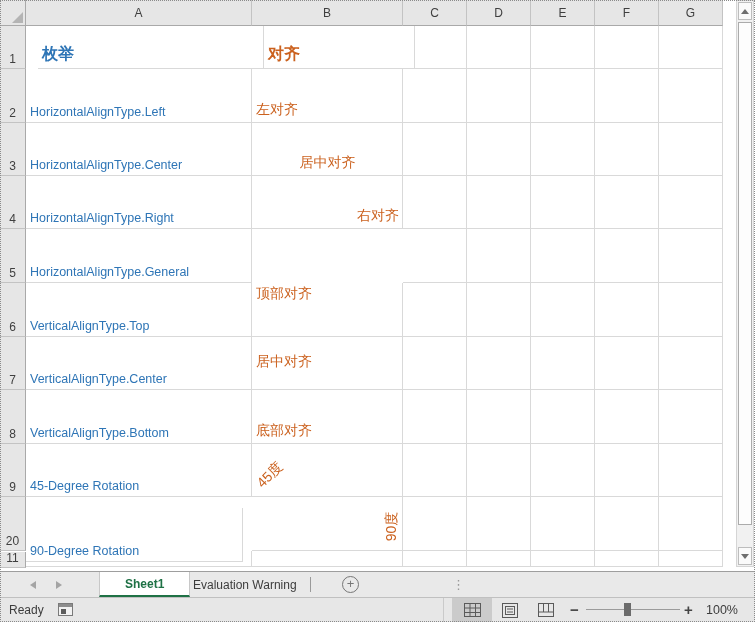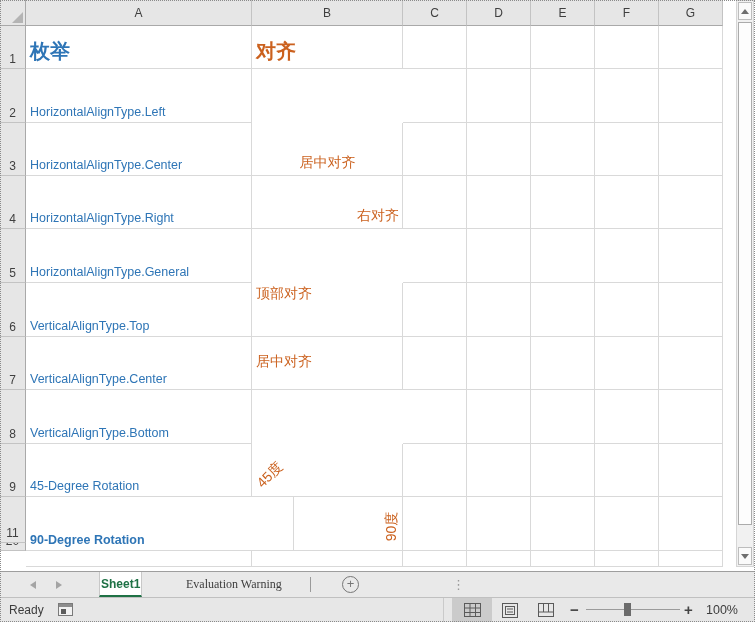--- a/index.html
+++ b/index.html
@@ -18,21 +18,21 @@
     align-items:center;justify-content:center;font-size:12px;color:#3f3f3f;}
   .row-header{position:absolute;left:0;width:26px;box-sizing:border-box;background:#e6e6e6;
     border-bottom:1px solid #c3c3c3;border-right:1px solid #a9a9a9;display:flex;
     align-items:flex-end;justify-content:center;padding-bottom:2px;font-size:12px;color:#3f3f3f;}
   .cell{position:absolute;box-sizing:border-box;border-right:1px solid #d9d9d9;
     border-bottom:1px solid #d9d9d9;display:flex;align-items:flex-end;justify-content:flex-start;
     padding:1px 3px 3px 4px;font-size:12.5px;white-space:nowrap;color:#000;}
   .cell.cjk{font-size:14px;}
   .cell.blue{color:var(--accent-blue,#2E75B6);}
   .cell.orange{color:var(--accent-orange,#CB611E);}
-  .cell.bold{font-weight:bold;font-size:20px;}
+  .cell.bold{font-weight:bold;font-size:16px;margin-left:12px;}
   .cell.h-center{justify-content:center;}
   .cell.h-right{justify-content:flex-end;}
   .cell.v-top{align-items:flex-start;padding-top:2px;}
   .cell.v-middle{align-items:center;}
   .rot-span{position:absolute;white-space:nowrap;font-size:14px;color:var(--accent-orange,#CB611E);}
   .rot45{left:14px;bottom:4px;transform:rotate(-45deg);transform-origin:0 100%;}
   .rot90{left:122px;top:22px;width:34px;height:15px;line-height:15px;text-align:center;transform:rotate(-90deg);}
 
   
   .vscroll{position:absolute;left:736px;top:0;width:18px;height:567px;background:#f1f1f1;
@@ -46,24 +46,24 @@
   .tri-up{width:0;height:0;border-left:4px solid transparent;border-right:4px solid transparent;border-bottom:5px solid #6e6e6e;}
   .tri-down{width:0;height:0;border-left:4px solid transparent;border-right:4px solid transparent;border-top:5px solid #6e6e6e;}
 
   
   .tabbar{position:absolute;left:0;top:571px;width:755px;height:26px;background:#e9e9e9;
     border-top:1px solid #9e9e9e;box-sizing:border-box;}
   .tabnav{position:absolute;top:9px;width:0;height:0;}
   .tabnav.left{left:30px;border-top:4px solid transparent;border-bottom:4px solid transparent;border-right:6px solid #a4a4a4;}
   .tabnav.right{left:56px;border-top:4px solid transparent;border-bottom:4px solid transparent;border-left:6px solid #a4a4a4;}
   .sheet-tab{position:absolute;top:0;height:25px;display:flex;align-items:center;justify-content:center;
-    font-size:12px;color:#3d3d3d;padding:0 1px;box-sizing:border-box;}
+    font-size:12px;color:#3d3d3d;padding:0 25px;box-sizing:border-box;}
   .sheet-tab.active{left:99px;background:#fff;border-left:1px solid #c8c8c8;border-right:1px solid #c8c8c8;
     border-bottom:2px solid var(--tab-green,#1E7145);color:var(--tab-green,#1E7145);font-weight:bold;}
-  .sheet-tab.inactive{left:185px;font-family:Liberation Serif, serif;}
+  .sheet-tab.inactive{left:168px;}
   .tab-sep{position:absolute;left:310px;top:5px;width:1px;height:15px;background:#9a9a9a;}
   .add-sheet{position:absolute;left:342px;top:4px;width:17px;height:17px;border:1px solid #767676;
     border-radius:50%;box-sizing:border-box;color:#767676;font-size:13px;line-height:14px;text-align:center;}
   .dots-handle{position:absolute;left:452px;top:3px;color:#9a9a9a;font-size:13px;line-height:19px;}
 
   
   .statusbar{position:absolute;left:0;top:597px;width:755px;height:25px;background:#e7e7e7;
     border-top:1px solid #c0c0c0;box-sizing:border-box;font-size:12px;color:#3c3c3c;}
   .ready{position:absolute;left:9px;top:5px;}
   .macro-icon{position:absolute;left:58px;top:5px;width:15px;height:13px;border:1px solid #7a7a7a;
@@ -108,29 +108,30 @@
       <div class="row-header" style="top: 26px; height: 43px;">1</div>
       <div class="row-header" style="top: 69px; height: 54px;">2</div>
       <div class="row-header" style="top: 123px; height: 53px;">3</div>
       <div class="row-header" style="top: 176px; height: 53px;">4</div>
       <div class="row-header" style="top: 229px; height: 54px;">5</div>
       <div class="row-header" style="top: 283px; height: 54px;">6</div>
       <div class="row-header" style="top: 337px; height: 53px;">7</div>
       <div class="row-header" style="top: 390px; height: 54px;">8</div>
       <div class="row-header" style="top: 444px; height: 53px;">9</div>
       <div class="row-header" style="top: 497px; height: 54px;">20</div>
-      <div class="row-header" style="top: 527px; height: 16px;">11</div>
+      <div class="row-header" style="top: 552px; height: 16px;">11</div>
       <div class="cell blue bold cjk" style="left: 26px; top: 26px; width: 226px; height: 43px;">枚举</div>
       <div class="cell orange bold cjk" style="left: 252px; top: 26px; width: 151px; height: 43px;">对齐</div>
       <div class="cell" style="left: 403px; top: 26px; width: 64px; height: 43px;"></div>
       <div class="cell" style="left: 467px; top: 26px; width: 64px; height: 43px;"></div>
       <div class="cell" style="left: 531px; top: 26px; width: 64px; height: 43px;"></div>
       <div class="cell" style="left: 595px; top: 26px; width: 64px; height: 43px;"></div>
       <div class="cell" style="left: 659px; top: 26px; width: 64px; height: 43px;"></div>
       <div class="cell blue" style="left: 26px; top: 69px; width: 226px; height: 54px;">HorizontalAlignType.Left</div>
+      <div class="cell orange cjk" style="left: 252px; top: 69px; width: 151px; height: 54px;">左对齐</div>
       <div class="cell" style="left: 403px; top: 69px; width: 64px; height: 54px;"></div>
       <div class="cell" style="left: 467px; top: 69px; width: 64px; height: 54px;"></div>
       <div class="cell" style="left: 531px; top: 69px; width: 64px; height: 54px;"></div>
       <div class="cell" style="left: 595px; top: 69px; width: 64px; height: 54px;"></div>
       <div class="cell" style="left: 659px; top: 69px; width: 64px; height: 54px;"></div>
       <div class="cell blue" style="left: 26px; top: 123px; width: 226px; height: 53px;">HorizontalAlignType.Center</div>
       <div class="cell orange cjk h-center" style="left: 252px; top: 123px; width: 151px; height: 53px;">居中对齐</div>
       <div class="cell" style="left: 403px; top: 123px; width: 64px; height: 53px;"></div>
       <div class="cell" style="left: 467px; top: 123px; width: 64px; height: 53px;"></div>
       <div class="cell" style="left: 531px; top: 123px; width: 64px; height: 53px;"></div>
@@ -157,35 +158,36 @@
       <div class="cell" style="left: 595px; top: 283px; width: 64px; height: 54px;"></div>
       <div class="cell" style="left: 659px; top: 283px; width: 64px; height: 54px;"></div>
       <div class="cell blue" style="left: 26px; top: 337px; width: 226px; height: 53px;">VerticalAlignType.Center</div>
       <div class="cell orange cjk v-middle" style="left: 252px; top: 337px; width: 151px; height: 53px;">居中对齐</div>
       <div class="cell" style="left: 403px; top: 337px; width: 64px; height: 53px;"></div>
       <div class="cell" style="left: 467px; top: 337px; width: 64px; height: 53px;"></div>
       <div class="cell" style="left: 531px; top: 337px; width: 64px; height: 53px;"></div>
       <div class="cell" style="left: 595px; top: 337px; width: 64px; height: 53px;"></div>
       <div class="cell" style="left: 659px; top: 337px; width: 64px; height: 53px;"></div>
       <div class="cell blue" style="left: 26px; top: 390px; width: 226px; height: 54px;">VerticalAlignType.Bottom</div>
+      <div class="cell orange cjk" style="left: 252px; top: 390px; width: 151px; height: 54px;">底部对齐</div>
       <div class="cell" style="left: 403px; top: 390px; width: 64px; height: 54px;"></div>
       <div class="cell" style="left: 467px; top: 390px; width: 64px; height: 54px;"></div>
       <div class="cell" style="left: 531px; top: 390px; width: 64px; height: 54px;"></div>
       <div class="cell" style="left: 595px; top: 390px; width: 64px; height: 54px;"></div>
       <div class="cell" style="left: 659px; top: 390px; width: 64px; height: 54px;"></div>
       <div class="cell blue" style="left: 26px; top: 444px; width: 226px; height: 53px;">45-Degree Rotation</div>
       <div class="cell orange cjk" style="left: 252px; top: 444px; width: 151px; height: 53px;">
         <span class="rot-span rot45">45度</span>
       </div>
       <div class="cell" style="left: 403px; top: 444px; width: 64px; height: 53px;"></div>
       <div class="cell" style="left: 467px; top: 444px; width: 64px; height: 53px;"></div>
       <div class="cell" style="left: 531px; top: 444px; width: 64px; height: 53px;"></div>
       <div class="cell" style="left: 595px; top: 444px; width: 64px; height: 53px;"></div>
       <div class="cell" style="left: 659px; top: 444px; width: 64px; height: 53px;"></div>
-      <div class="cell blue" style="left: 26px; top: 497px; width: 268px; height: 54px; font-weight: bold;">90-Degree Rotation</div>
+      <div class="cell blue" style="left: 26px; top: 508px; width: 217px; height: 54px;">90-Degree Rotation</div>
       <div class="cell orange cjk" style="left: 252px; top: 497px; width: 151px; height: 54px;">
         <span class="rot-span rot90">90度</span>
       </div>
       <div class="cell" style="left: 403px; top: 497px; width: 64px; height: 54px;"></div>
       <div class="cell" style="left: 467px; top: 497px; width: 64px; height: 54px;"></div>
       <div class="cell" style="left: 531px; top: 497px; width: 64px; height: 54px;"></div>
       <div class="cell" style="left: 595px; top: 497px; width: 64px; height: 54px;"></div>
       <div class="cell" style="left: 659px; top: 497px; width: 64px; height: 54px;"></div>
       <div class="cell" style="left: 26px; top: 551px; width: 226px; height: 16px;"></div>
       <div class="cell" style="left: 252px; top: 551px; width: 151px; height: 16px;"></div>

